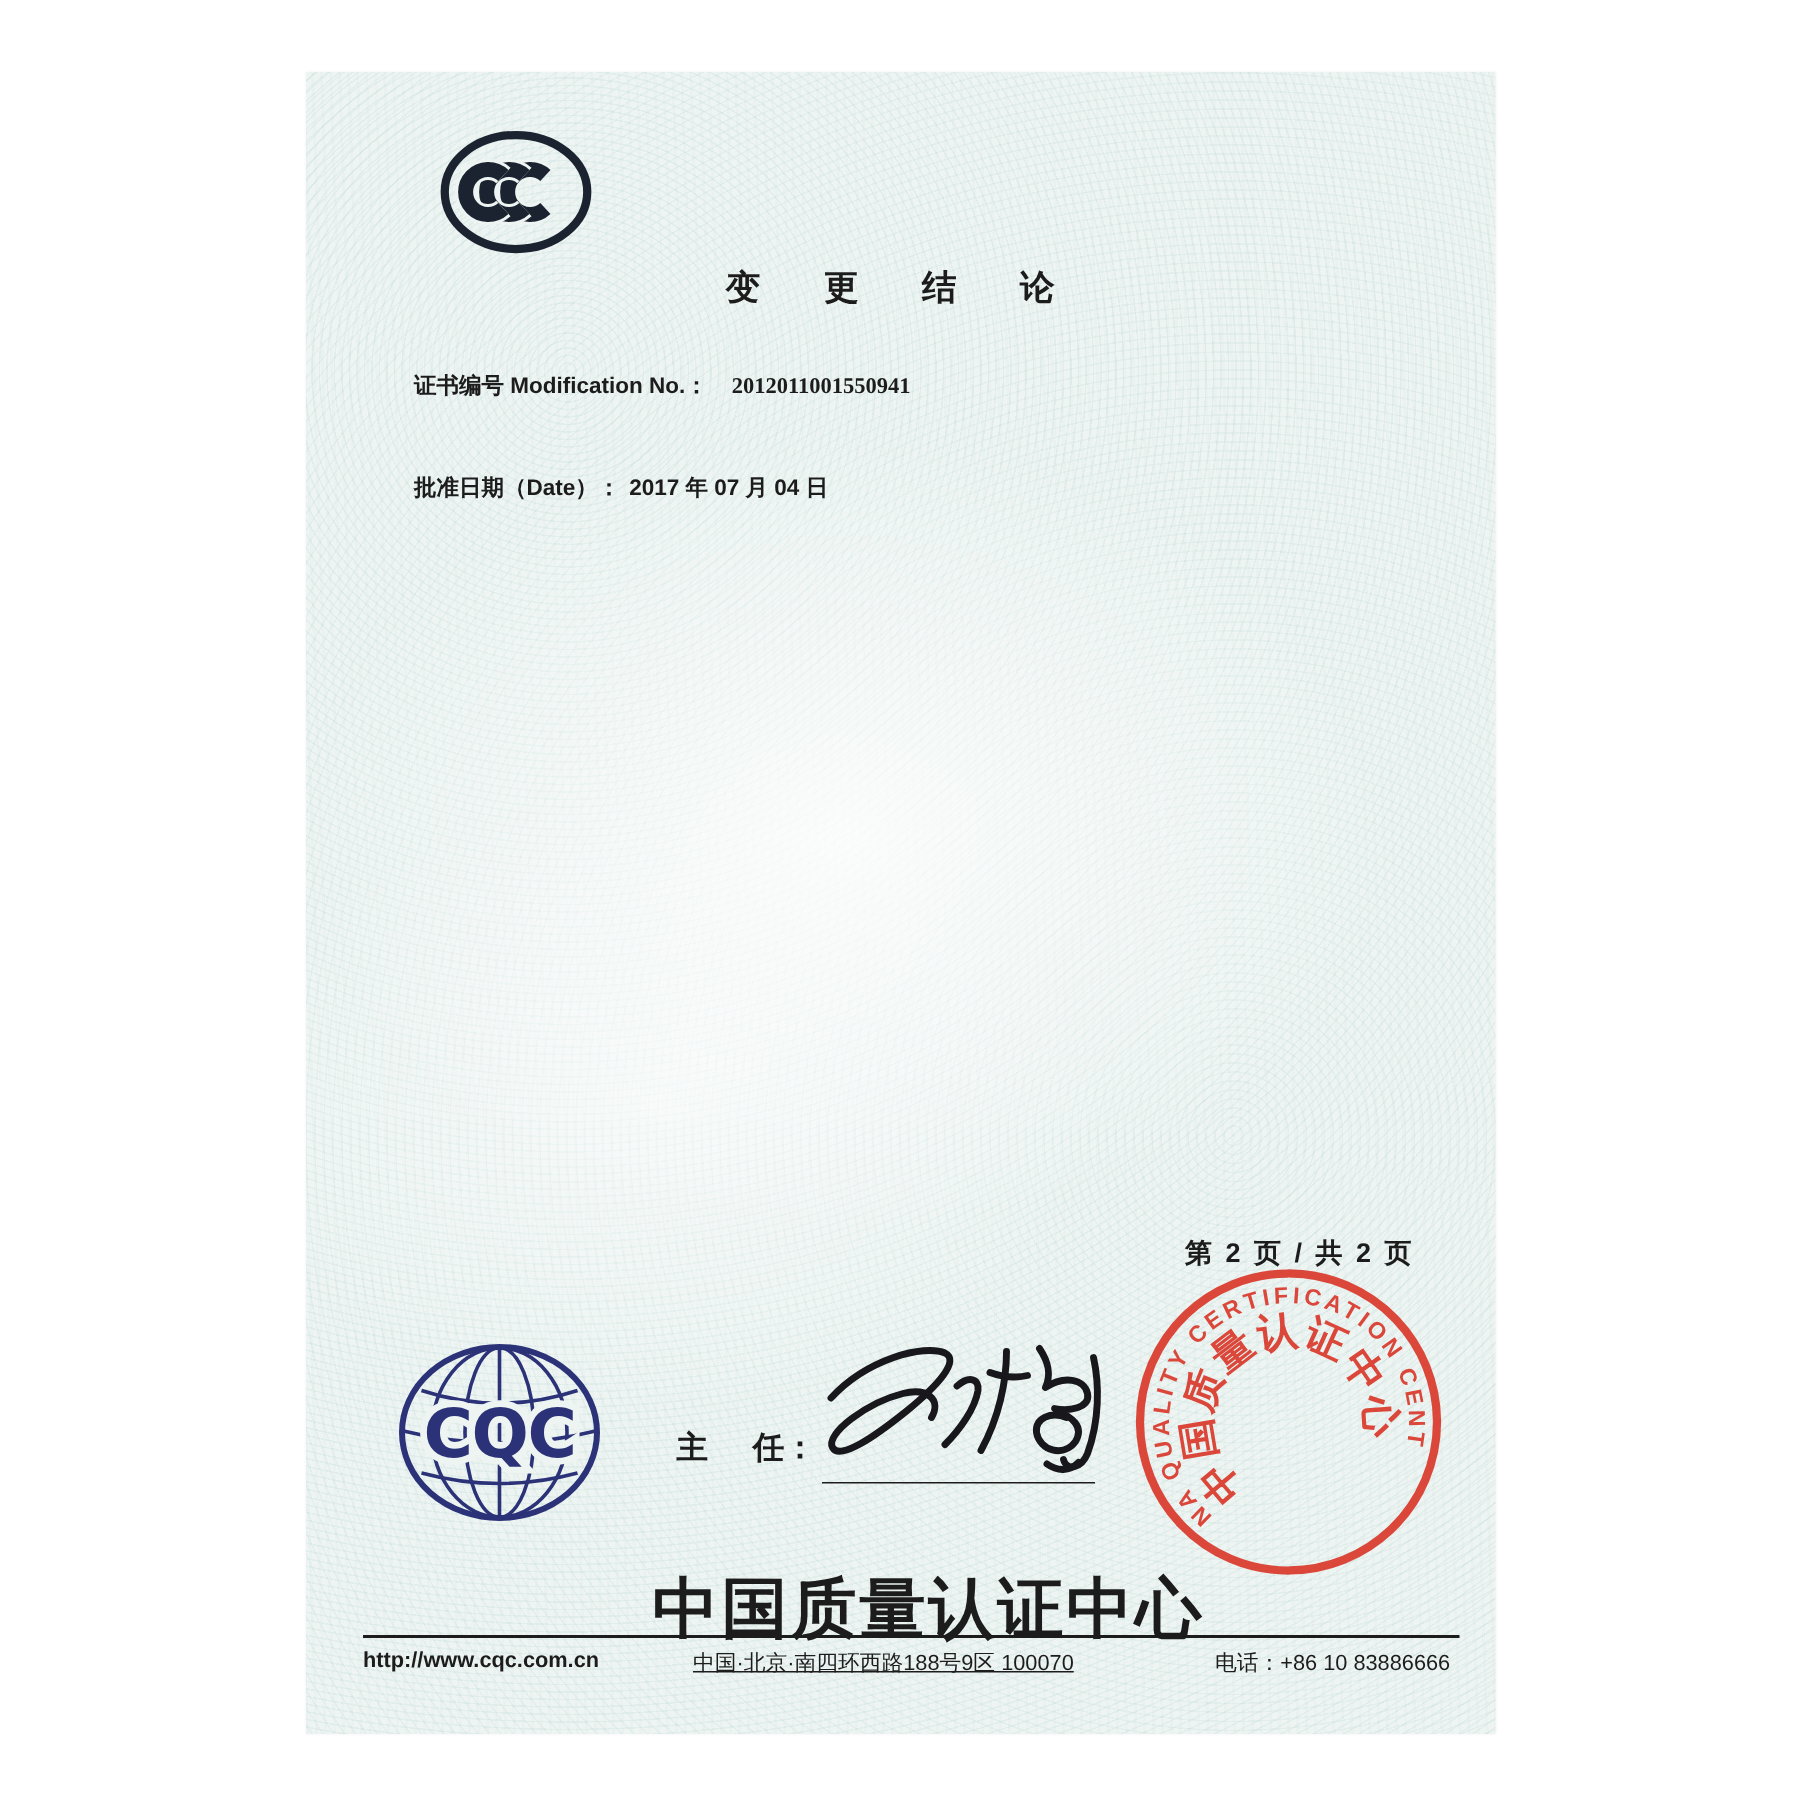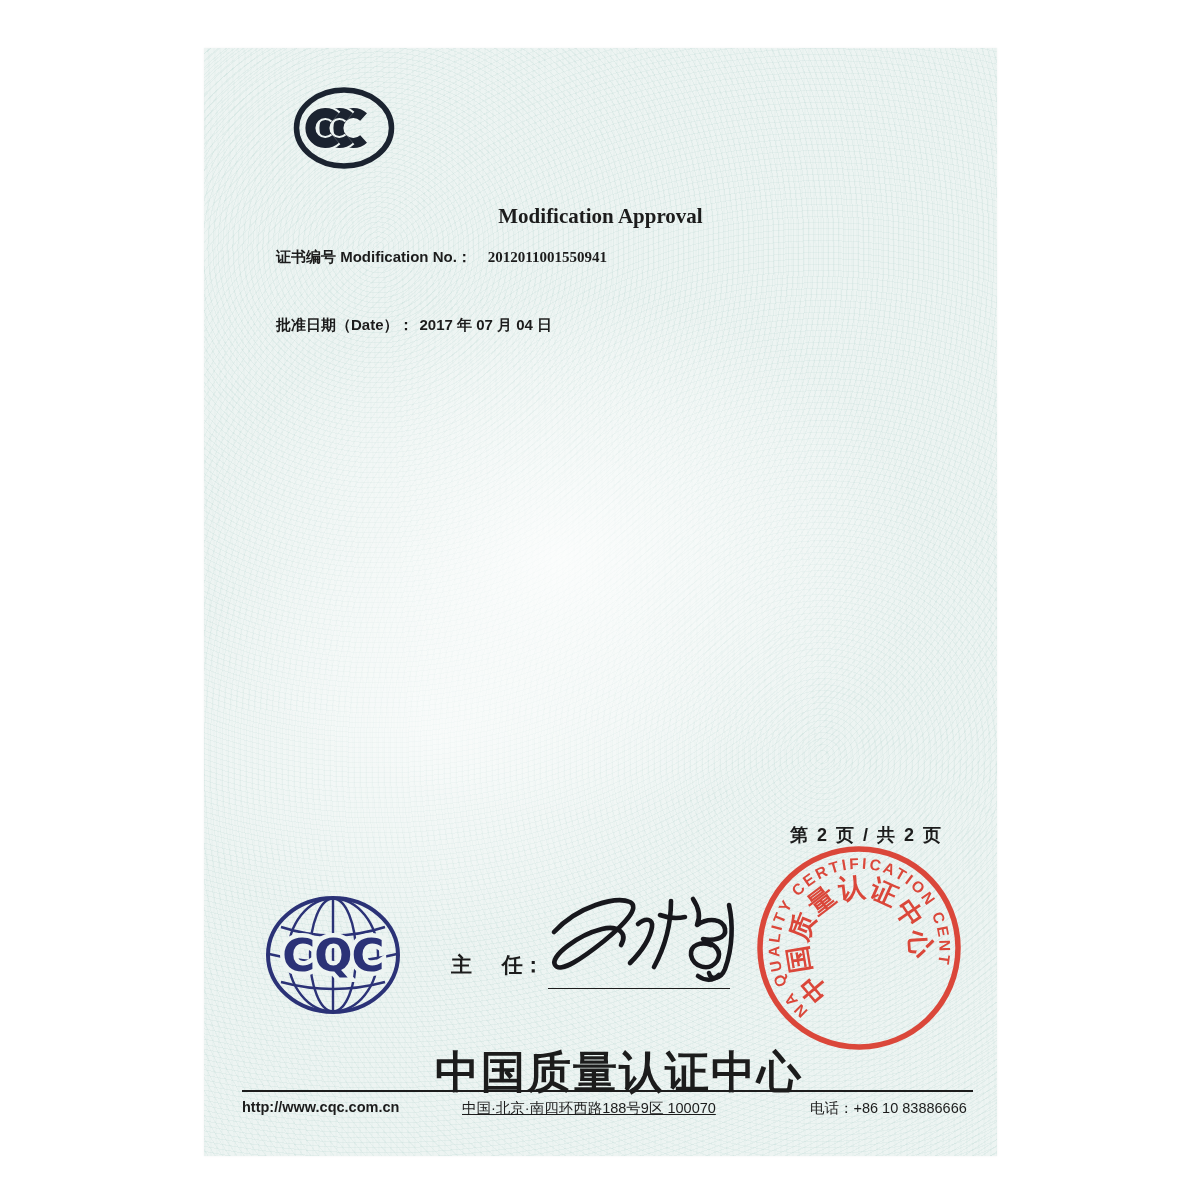--- a/index.html
+++ b/index.html
@@ -58,21 +58,21 @@
     <ellipse cx="52" cy="42" rx="47.5" ry="38" fill="none" stroke="#1b2330" stroke-width="5.5"></ellipse>
 
     <path d="M 71.6,31.0 A 15,15 0 1 0 71.6,53.0" fill="none" stroke="#edf4f2" stroke-width="14"></path>
     <path d="M 71.6,31.0 A 15,15 0 1 0 71.6,53.0" fill="none" stroke="#1b2330" stroke-width="10"></path>
     <path d="M 57.6,31.0 A 15,15 0 1 0 57.6,53.0" fill="none" stroke="#edf4f2" stroke-width="14"></path>
     <path d="M 57.6,31.0 A 15,15 0 1 0 57.6,53.0" fill="none" stroke="#1b2330" stroke-width="10"></path>
     <path d="M 43.6,31.0 A 15,15 0 1 0 43.6,53.0" fill="none" stroke="#edf4f2" stroke-width="14"></path>
     <path d="M 43.6,31.0 A 15,15 0 1 0 43.6,53.0" fill="none" stroke="#1b2330" stroke-width="10"></path>
   </svg>
 
-  <div class="abs subtitle-en en-serif">Modification Approval</div>
+  <div class="abs subtitle-cn cn">变 更 结 论</div>
 
   <div class="abs body-line cert-line">
     <span class="cn">证书编号 Modification No.：</span><span class="cert-no">2012011001550941</span>
   </div>
 
 
   <div class="abs body-line date-line">
     <span class="cn">批准日期（Date）：</span><span class="date-value cn">2017 年 07 月 04 日</span>
   </div>
 

